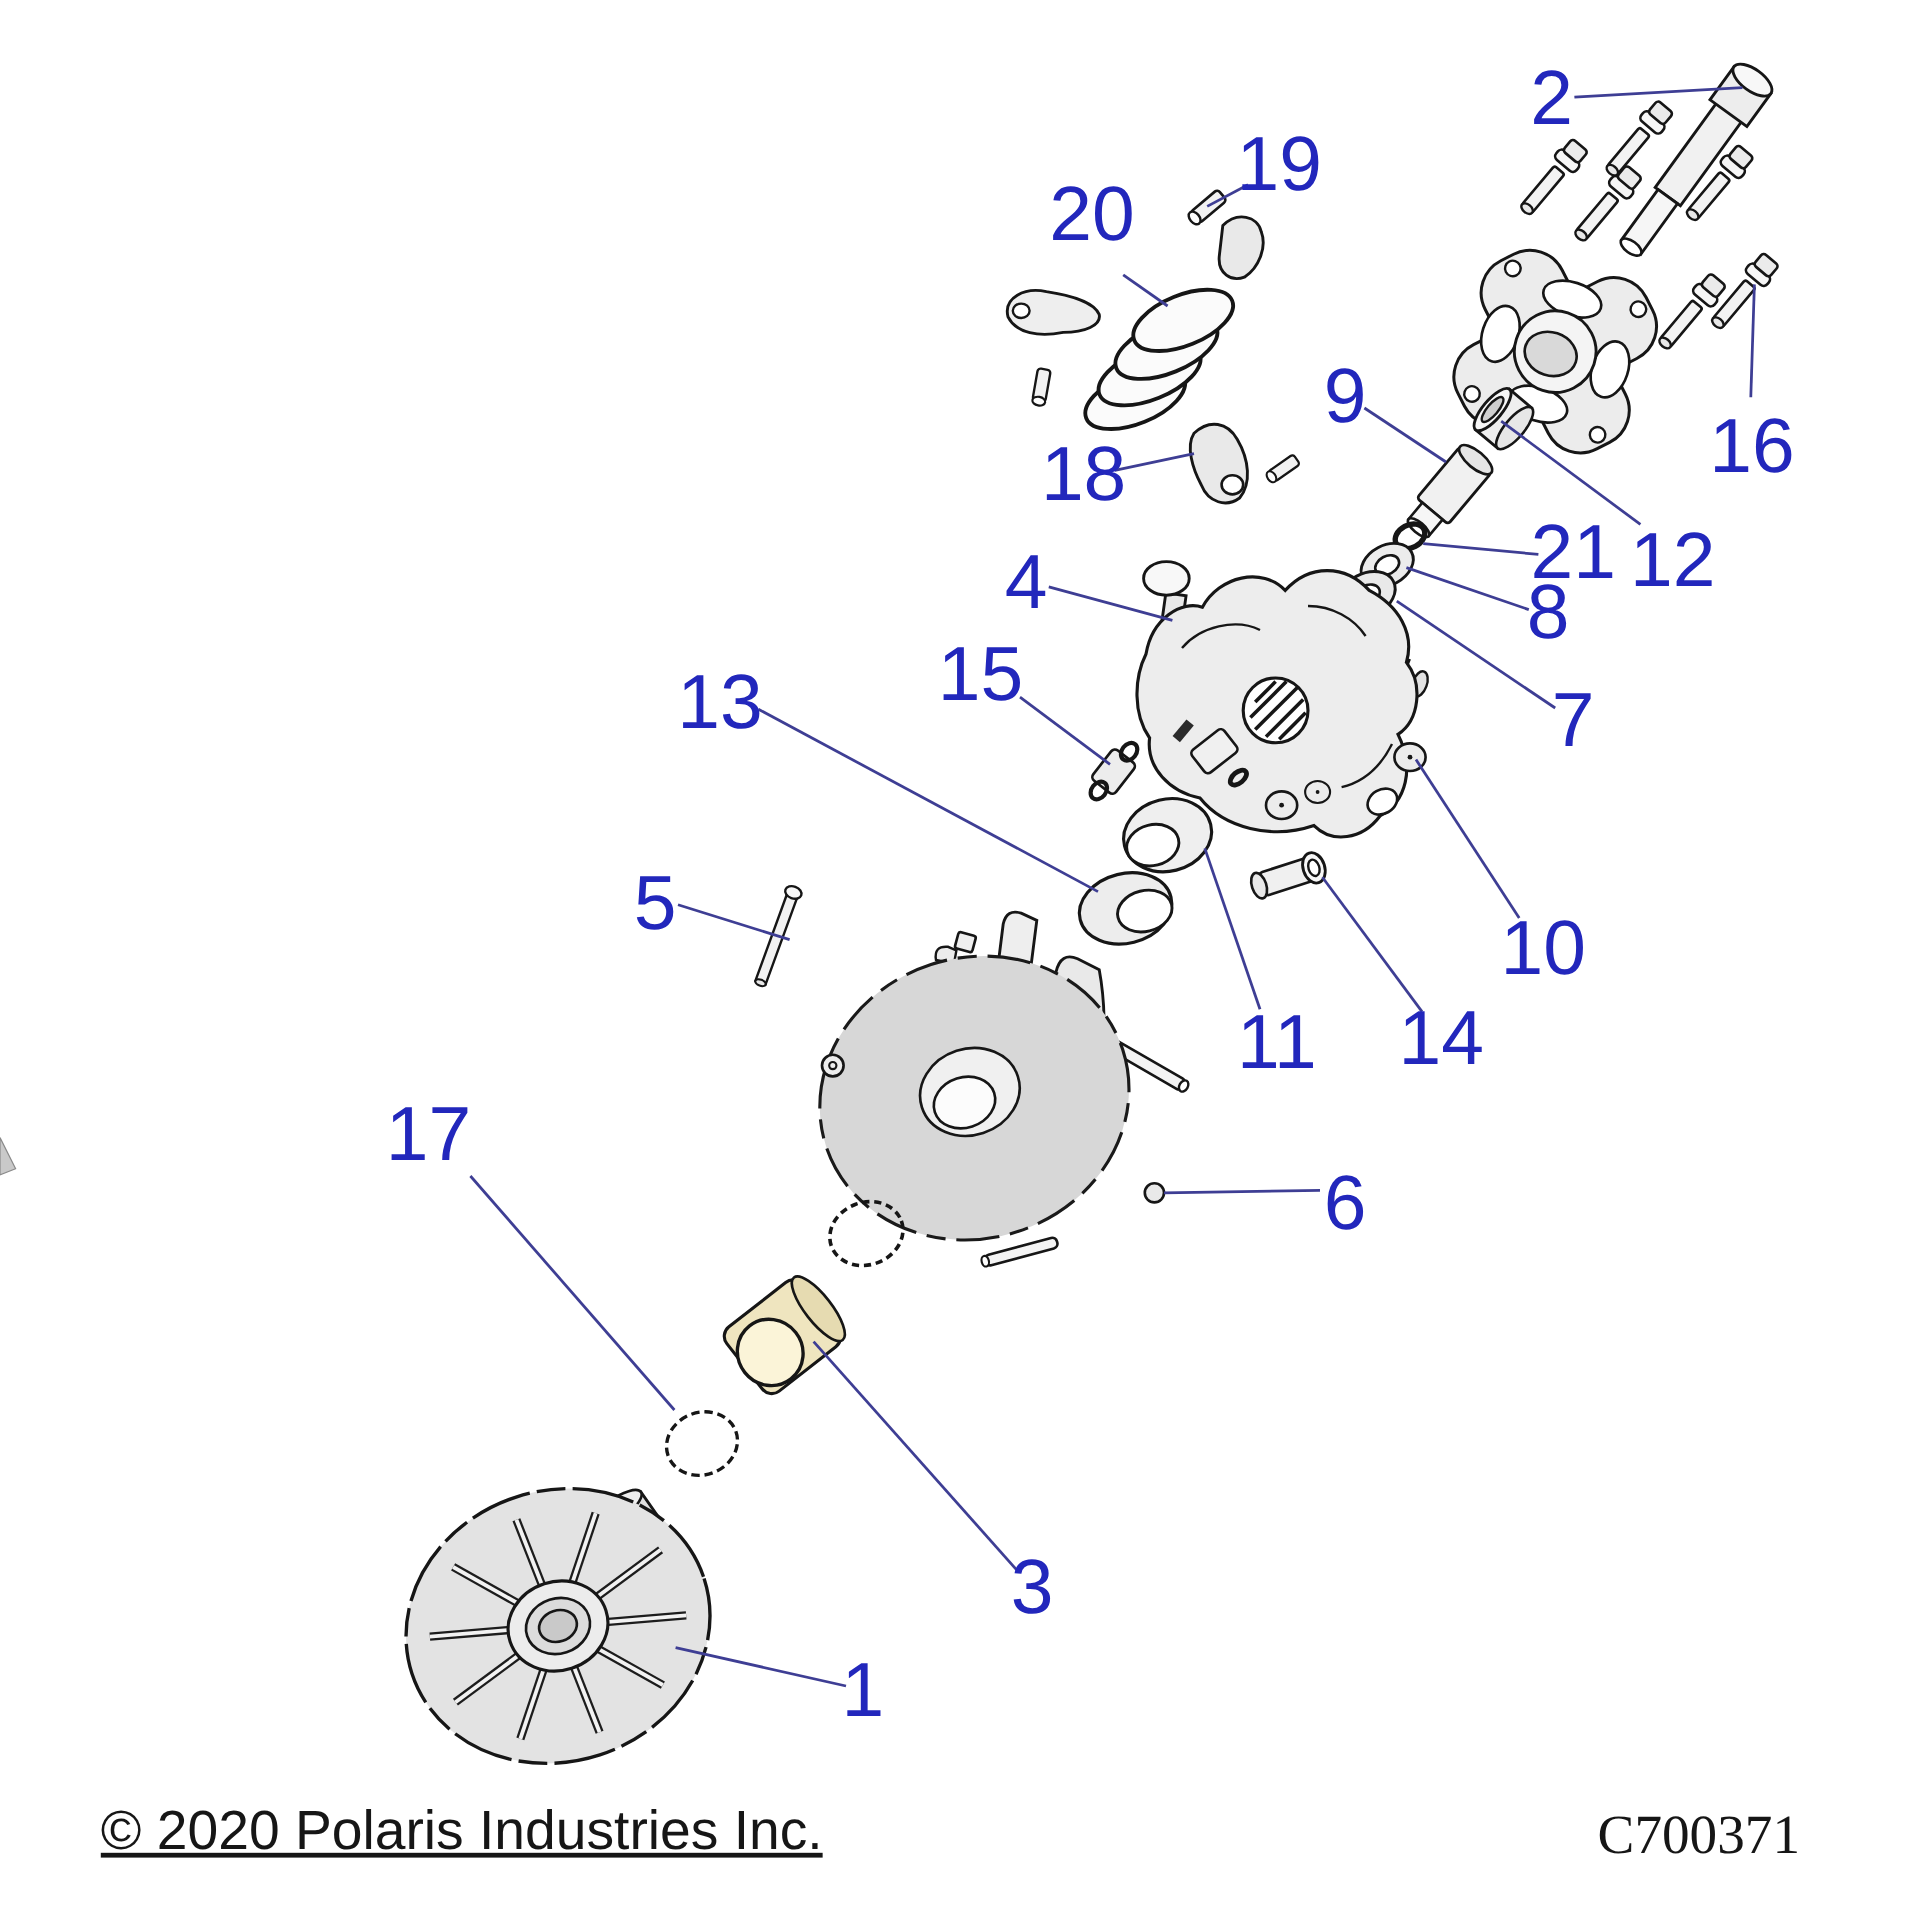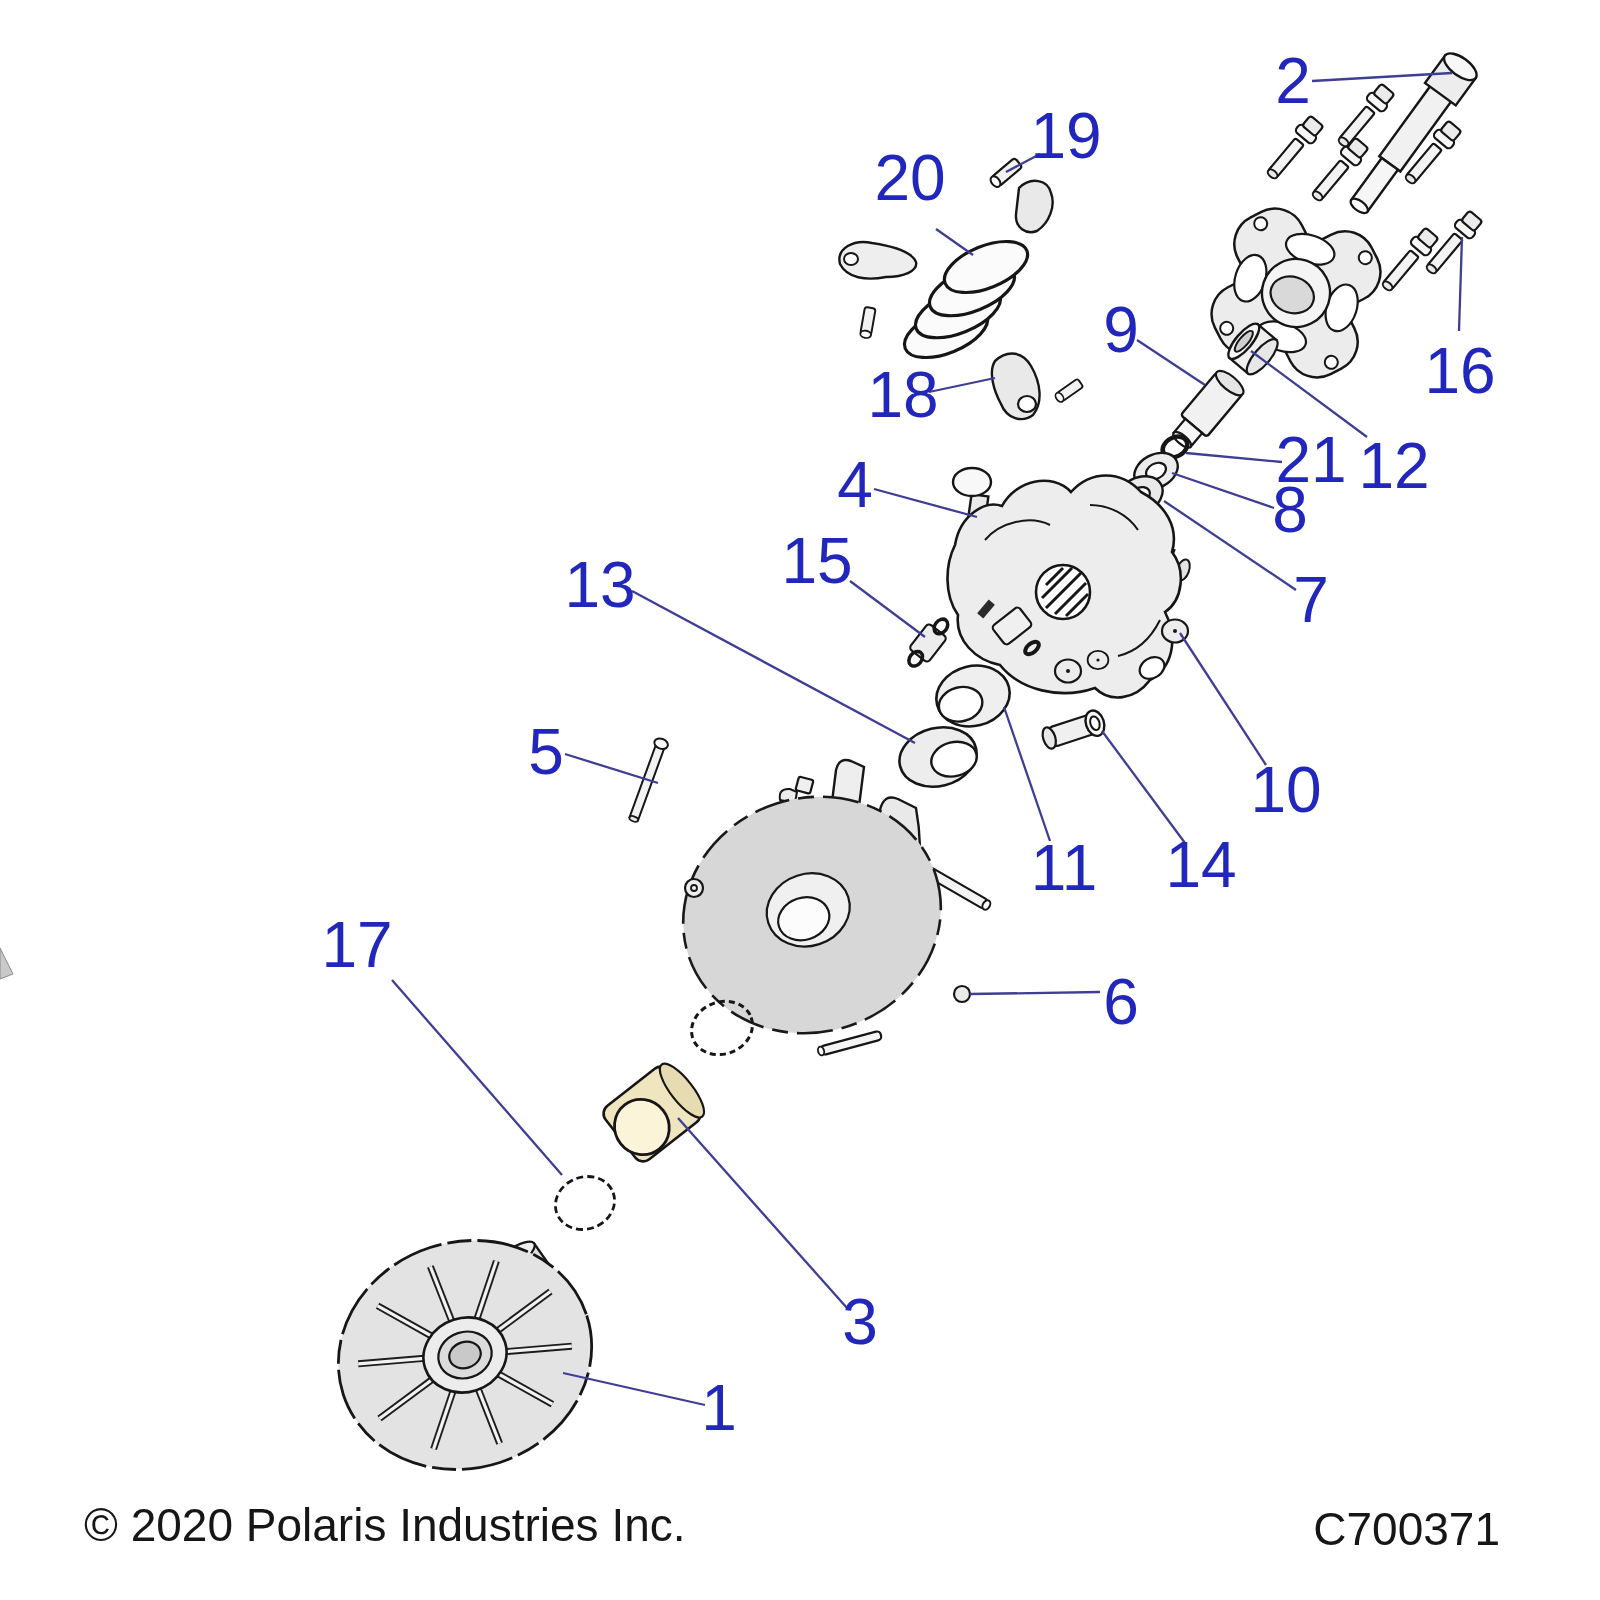--- a/index.html
+++ b/index.html
@@ -3,22 +3,22 @@
 <meta charset="utf-8">
 <style>
   html,body{margin:0;padding:0;background:#ffffff;}
   #stage{position:relative;width:1600px;height:1600px;background:#ffffff;overflow:hidden;
          font-family:"Liberation Sans", sans-serif;}
   #stage svg{position:absolute;left:0;top:0;}
   .callout{font-family:"Liberation Sans", sans-serif;font-size:64px;fill:#2227bc;}
   .ld{stroke:#3e3e94;stroke-width:2.3;fill:none;}
   .ink{stroke:#161616;fill:none;}
   .footer-text{position:absolute;color:#161616;font-size:46px;letter-spacing:0px;}
-  #copyright{left:84px;top:1498px;}
-  #doccode{right:100px;top:1502px;}
+  #copyright{left:84px;top:1498px;text-decoration:underline;}
+  #doccode{right:100px;top:1502px;font-family:Liberation Serif, serif;}
 </style>
 </head>
 <body>
 
 <div id="stage">
 <svg width="1600" height="1600" viewBox="0 0 1600 1600">
   <defs>
     <g id="sbolt">
       <rect x="10" y="-5.5" width="42" height="11" rx="2" fill="#f3f3f3" stroke="#161616" stroke-width="2.2"></rect>
       <ellipse cx="52" cy="0" rx="3.5" ry="5.5" fill="#e8e8e8" stroke="#161616" stroke-width="2"></ellipse>

